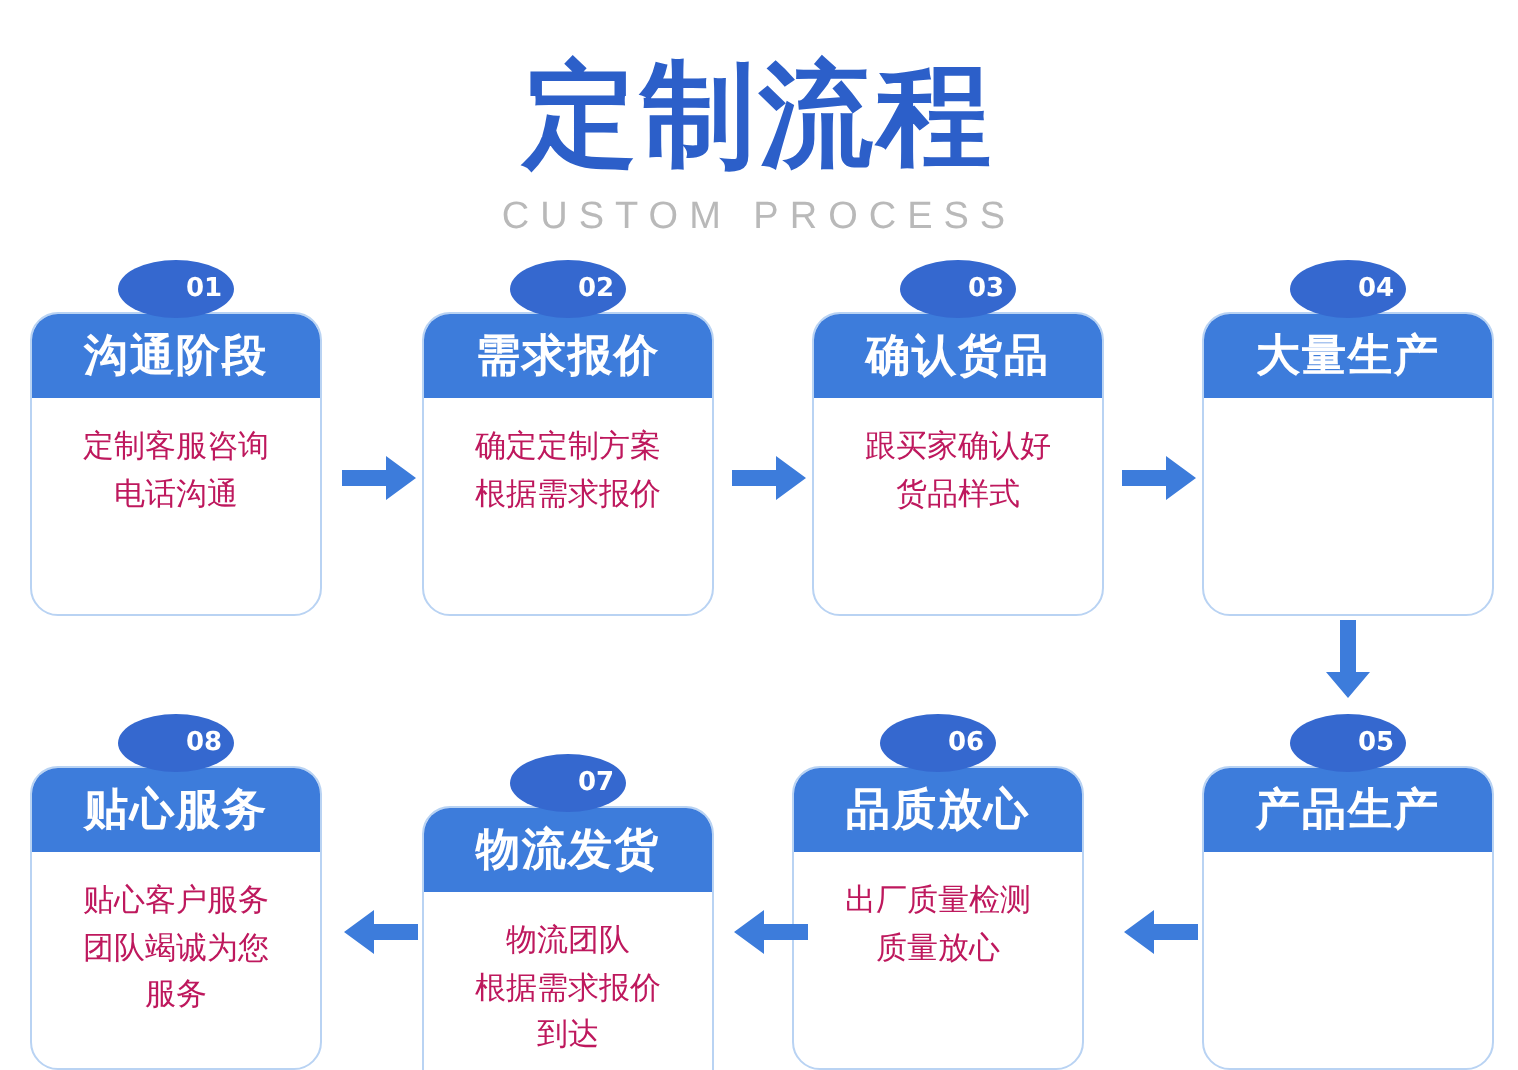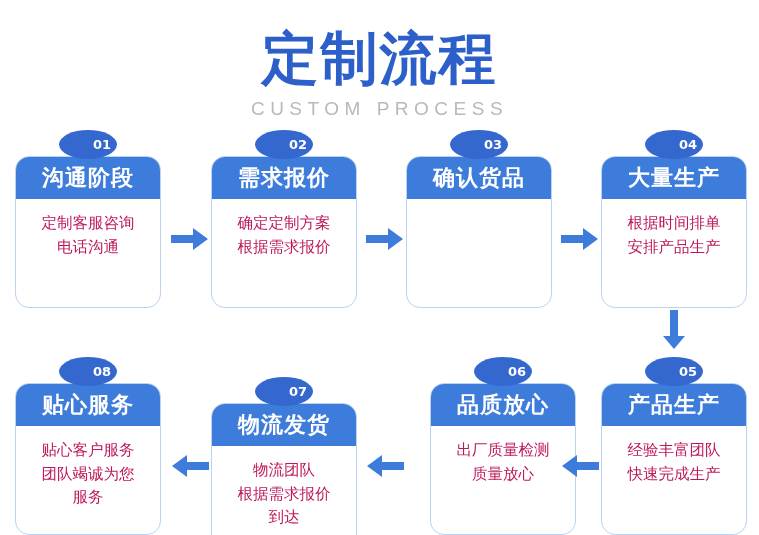--- a/index.html
+++ b/index.html
@@ -140,35 +140,35 @@
     <div class="arrow arrow-h" style="left:366px;">
       <svg width="38" height="26" viewBox="0 0 38 26">
           <path d="M0 9 H22 V2 L37 13 L22 24 V17 H0 Z" fill="#3d7cdb"></path>
         </svg>
     </div>
 
     <div class="card" style="left:406px;">
       <div class="badge">03</div>
       <div class="card-inner">
         <div class="card-head">确认货品</div>
+        <div class="card-body">跟买家确认好
+货品样式</div>
       </div>
     </div>
 
     <div class="arrow arrow-h" style="left:561px;">
       <svg width="38" height="26" viewBox="0 0 38 26">
           <path d="M0 9 H22 V2 L37 13 L22 24 V17 H0 Z" fill="#3d7cdb"></path>
         </svg>
     </div>
 
     <div class="card" style="left:601px;">
       <div class="badge">04</div>
       <div class="card-inner">
         <div class="card-head">大量生产</div>
-        <div class="card-body">根据时间排单
-安排产品生产</div>
       </div>
     </div>
 
   </div>
 
   <div class="arrow arrow-v" style="left:661px;top:310px;">
     <svg width="26" height="40" viewBox="0 0 26 40">
         <path d="M9 0 H17 V26 H24 L13 39 L2 26 H9 Z" fill="#3d7cdb"></path>
       </svg>
   </div>
@@ -200,39 +200,37 @@
 到达</div>
       </div>
     </div>
 
     <div class="arrow arrow-h" style="left:366px;">
       <svg width="38" height="26" viewBox="0 0 38 26">
           <path d="M38 9 H16 V2 L1 13 L16 24 V17 H38 Z" fill="#3d7cdb"></path>
         </svg>
     </div>
 
-    <div class="card" style="left:430px;">
+    <div class="card" style="left:396px;">
       <div class="badge">06</div>
       <div class="card-inner">
         <div class="card-head">品质放心</div>
         <div class="card-body">出厂质量检测
 质量放心</div>
       </div>
     </div>
 
     <div class="arrow arrow-h" style="left:561px;">
       <svg width="38" height="26" viewBox="0 0 38 26">
           <path d="M38 9 H16 V2 L1 13 L16 24 V17 H38 Z" fill="#3d7cdb"></path>
         </svg>
     </div>
 
     <div class="card" style="left:601px;">
       <div class="badge">05</div>
       <div class="card-inner">
         <div class="card-head">产品生产</div>
-        <div class="card-body">经验丰富团队
-快速完成生产</div>
       </div>
     </div>
 
   </div>
 
 </div>
 
 </body></html>

